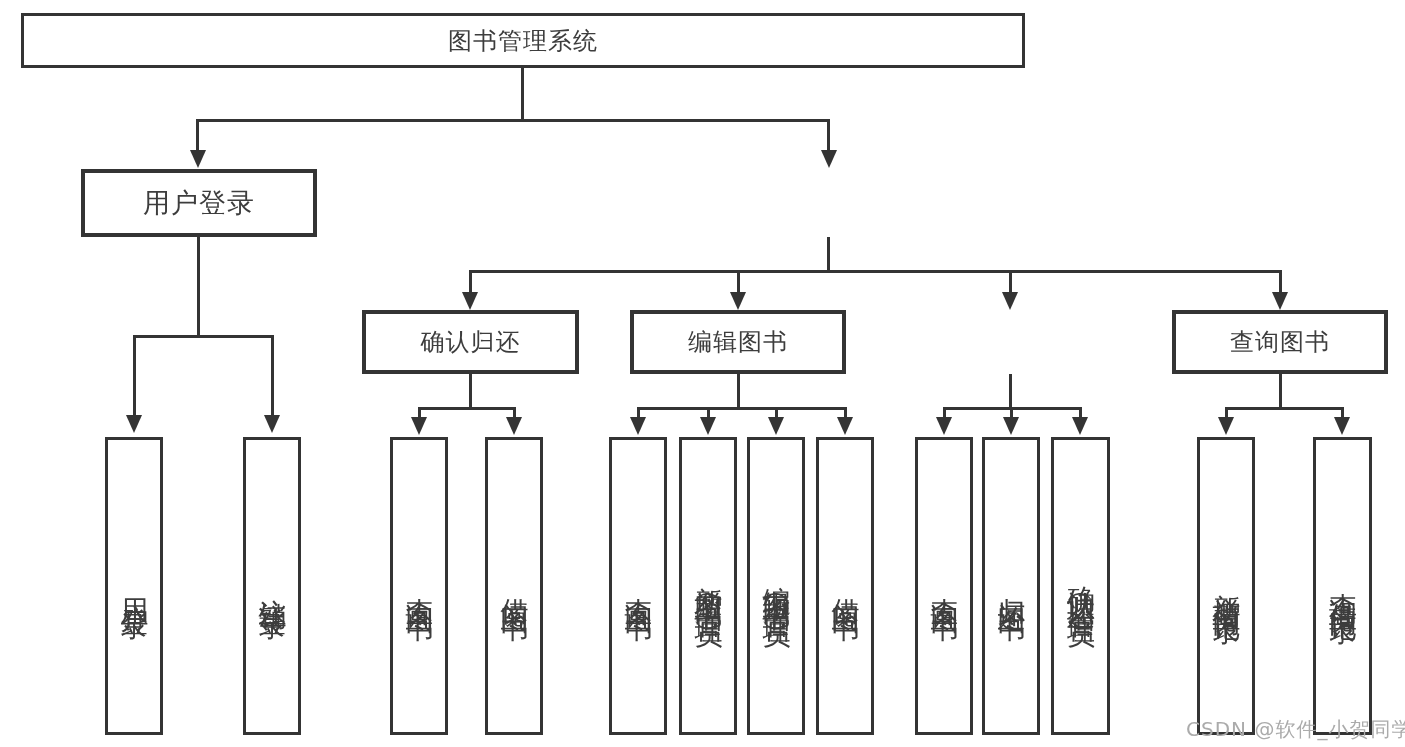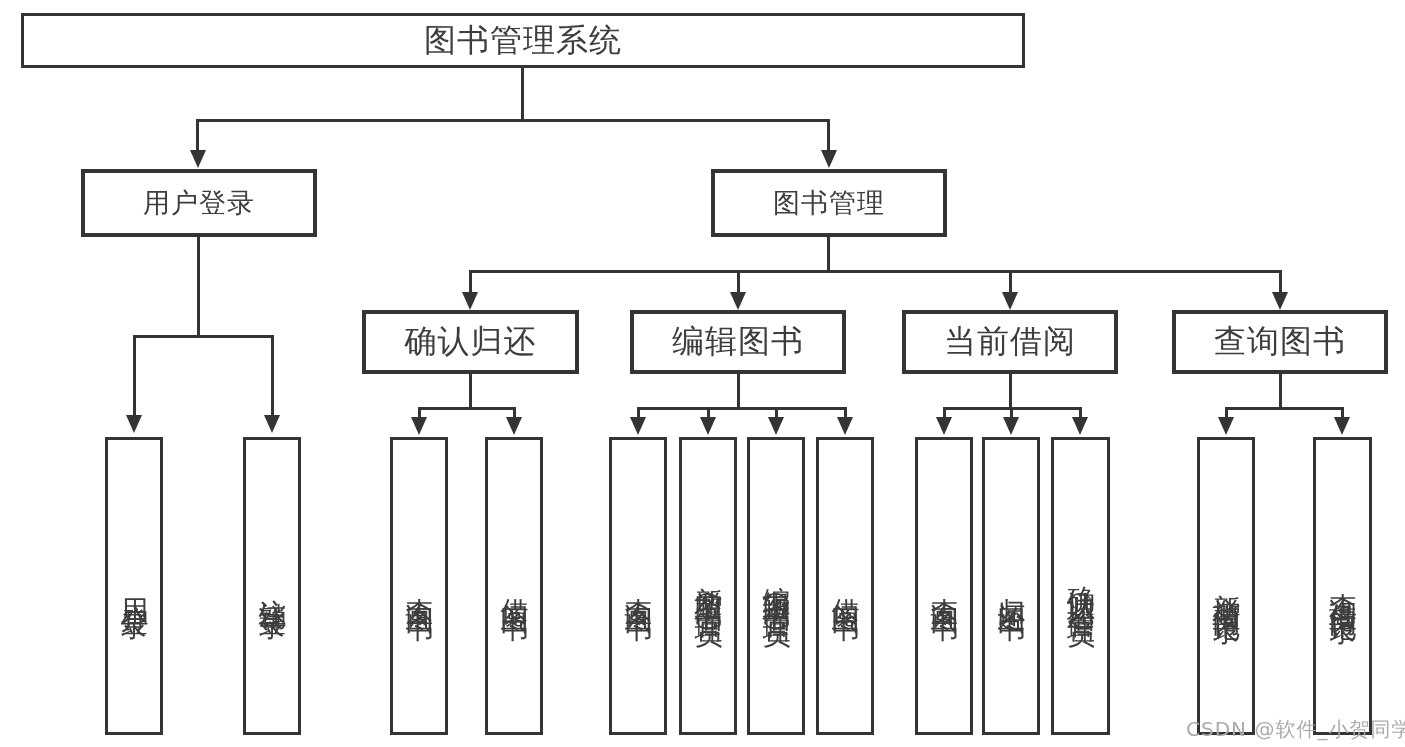--- a/index.html
+++ b/index.html
@@ -12,21 +12,21 @@
   .canvas{
     position:relative;width:1405px;height:747px;background:var(--bg);
     font-family:"DejaVu Sans","Liberation Sans",sans-serif;
     overflow:hidden;
   }
   .box{
     position:absolute;background:#fff;border:3px solid var(--line);
     box-sizing:border-box;display:flex;align-items:center;justify-content:center;
   }
   .box.lvl{border-width:4px;}
-  .hlabel{font-size:32px;color:var(--text);white-space:nowrap;letter-spacing:1px;}
+  .hlabel{font-size:24px;color:var(--text);white-space:nowrap;letter-spacing:1px;}
   .hlabel.big{font-size:27px;}
   .vtext{
     writing-mode:vertical-rl;text-orientation:mixed;
     font-size:28px;letter-spacing:5px;line-height:1;color:var(--text);
     white-space:nowrap;
   }
   .vline{position:absolute;width:3px;background:var(--line);}
   .hline{position:absolute;height:3px;background:var(--line);}
   .arrow{
     position:absolute;width:0;height:0;
@@ -50,23 +50,20 @@
   <div class="vline" style="left:521px;top:68px;height:52px;"></div>
   <div class="hline" style="left:197px;top:119px;width:633px;"></div>
   <div class="vline" style="left:196px;top:119px;height:31px;"></div>
   <div class="arrow" style="left:190px;top:150px;"></div>
   <div class="vline" style="left:827px;top:119px;height:31px;"></div>
   <div class="arrow" style="left:821px;top:150px;"></div>
 
   <div class="box lvl" style="left:81px;top:169px;width:236px;height:68px;">
     <span class="hlabel big">用户登录</span>
   </div>
-  <div class="box lvl" style="left:711px;top:169px;width:236px;height:68px;">
-    <span class="hlabel big">图书管理</span>
-  </div>
 
   <div class="vline" style="left:197px;top:237px;height:99px;"></div>
   <div class="hline" style="left:134px;top:335px;width:139px;"></div>
   <div class="vline" style="left:133px;top:335px;height:80px;"></div>
   <div class="arrow" style="left:126px;top:415px;"></div>
   <div class="vline" style="left:271px;top:335px;height:80px;"></div>
   <div class="arrow" style="left:264px;top:415px;"></div>
 
   <div class="vline" style="left:827px;top:237px;height:34px;"></div>
   <div class="hline" style="left:470px;top:270px;width:811px;"></div>
@@ -77,23 +74,20 @@
   <div class="vline" style="left:1009px;top:270px;height:22px;"></div>
   <div class="arrow" style="left:1002px;top:292px;"></div>
   <div class="vline" style="left:1279px;top:270px;height:22px;"></div>
   <div class="arrow" style="left:1272px;top:292px;"></div>
 
   <div class="box lvl" style="left:362px;top:310px;width:217px;height:64px;">
     <span class="hlabel">确认归还</span>
   </div>
   <div class="box lvl" style="left:630px;top:310px;width:216px;height:64px;">
     <span class="hlabel">编辑图书</span>
-  </div>
-  <div class="box lvl" style="left:902px;top:310px;width:216px;height:64px;">
-    <span class="hlabel">当前借阅</span>
   </div>
   <div class="box lvl" style="left:1172px;top:310px;width:216px;height:64px;">
     <span class="hlabel">查询图书</span>
   </div>
 
   <div class="vline" style="left:469px;top:374px;height:33px;"></div>
   <div class="hline" style="left:419px;top:407px;width:95px;"></div>
   <div class="vline" style="left:418px;top:407px;height:10px;"></div>
   <div class="arrow" style="left:411px;top:417px;"></div>
   <div class="vline" style="left:513px;top:407px;height:10px;"></div>

